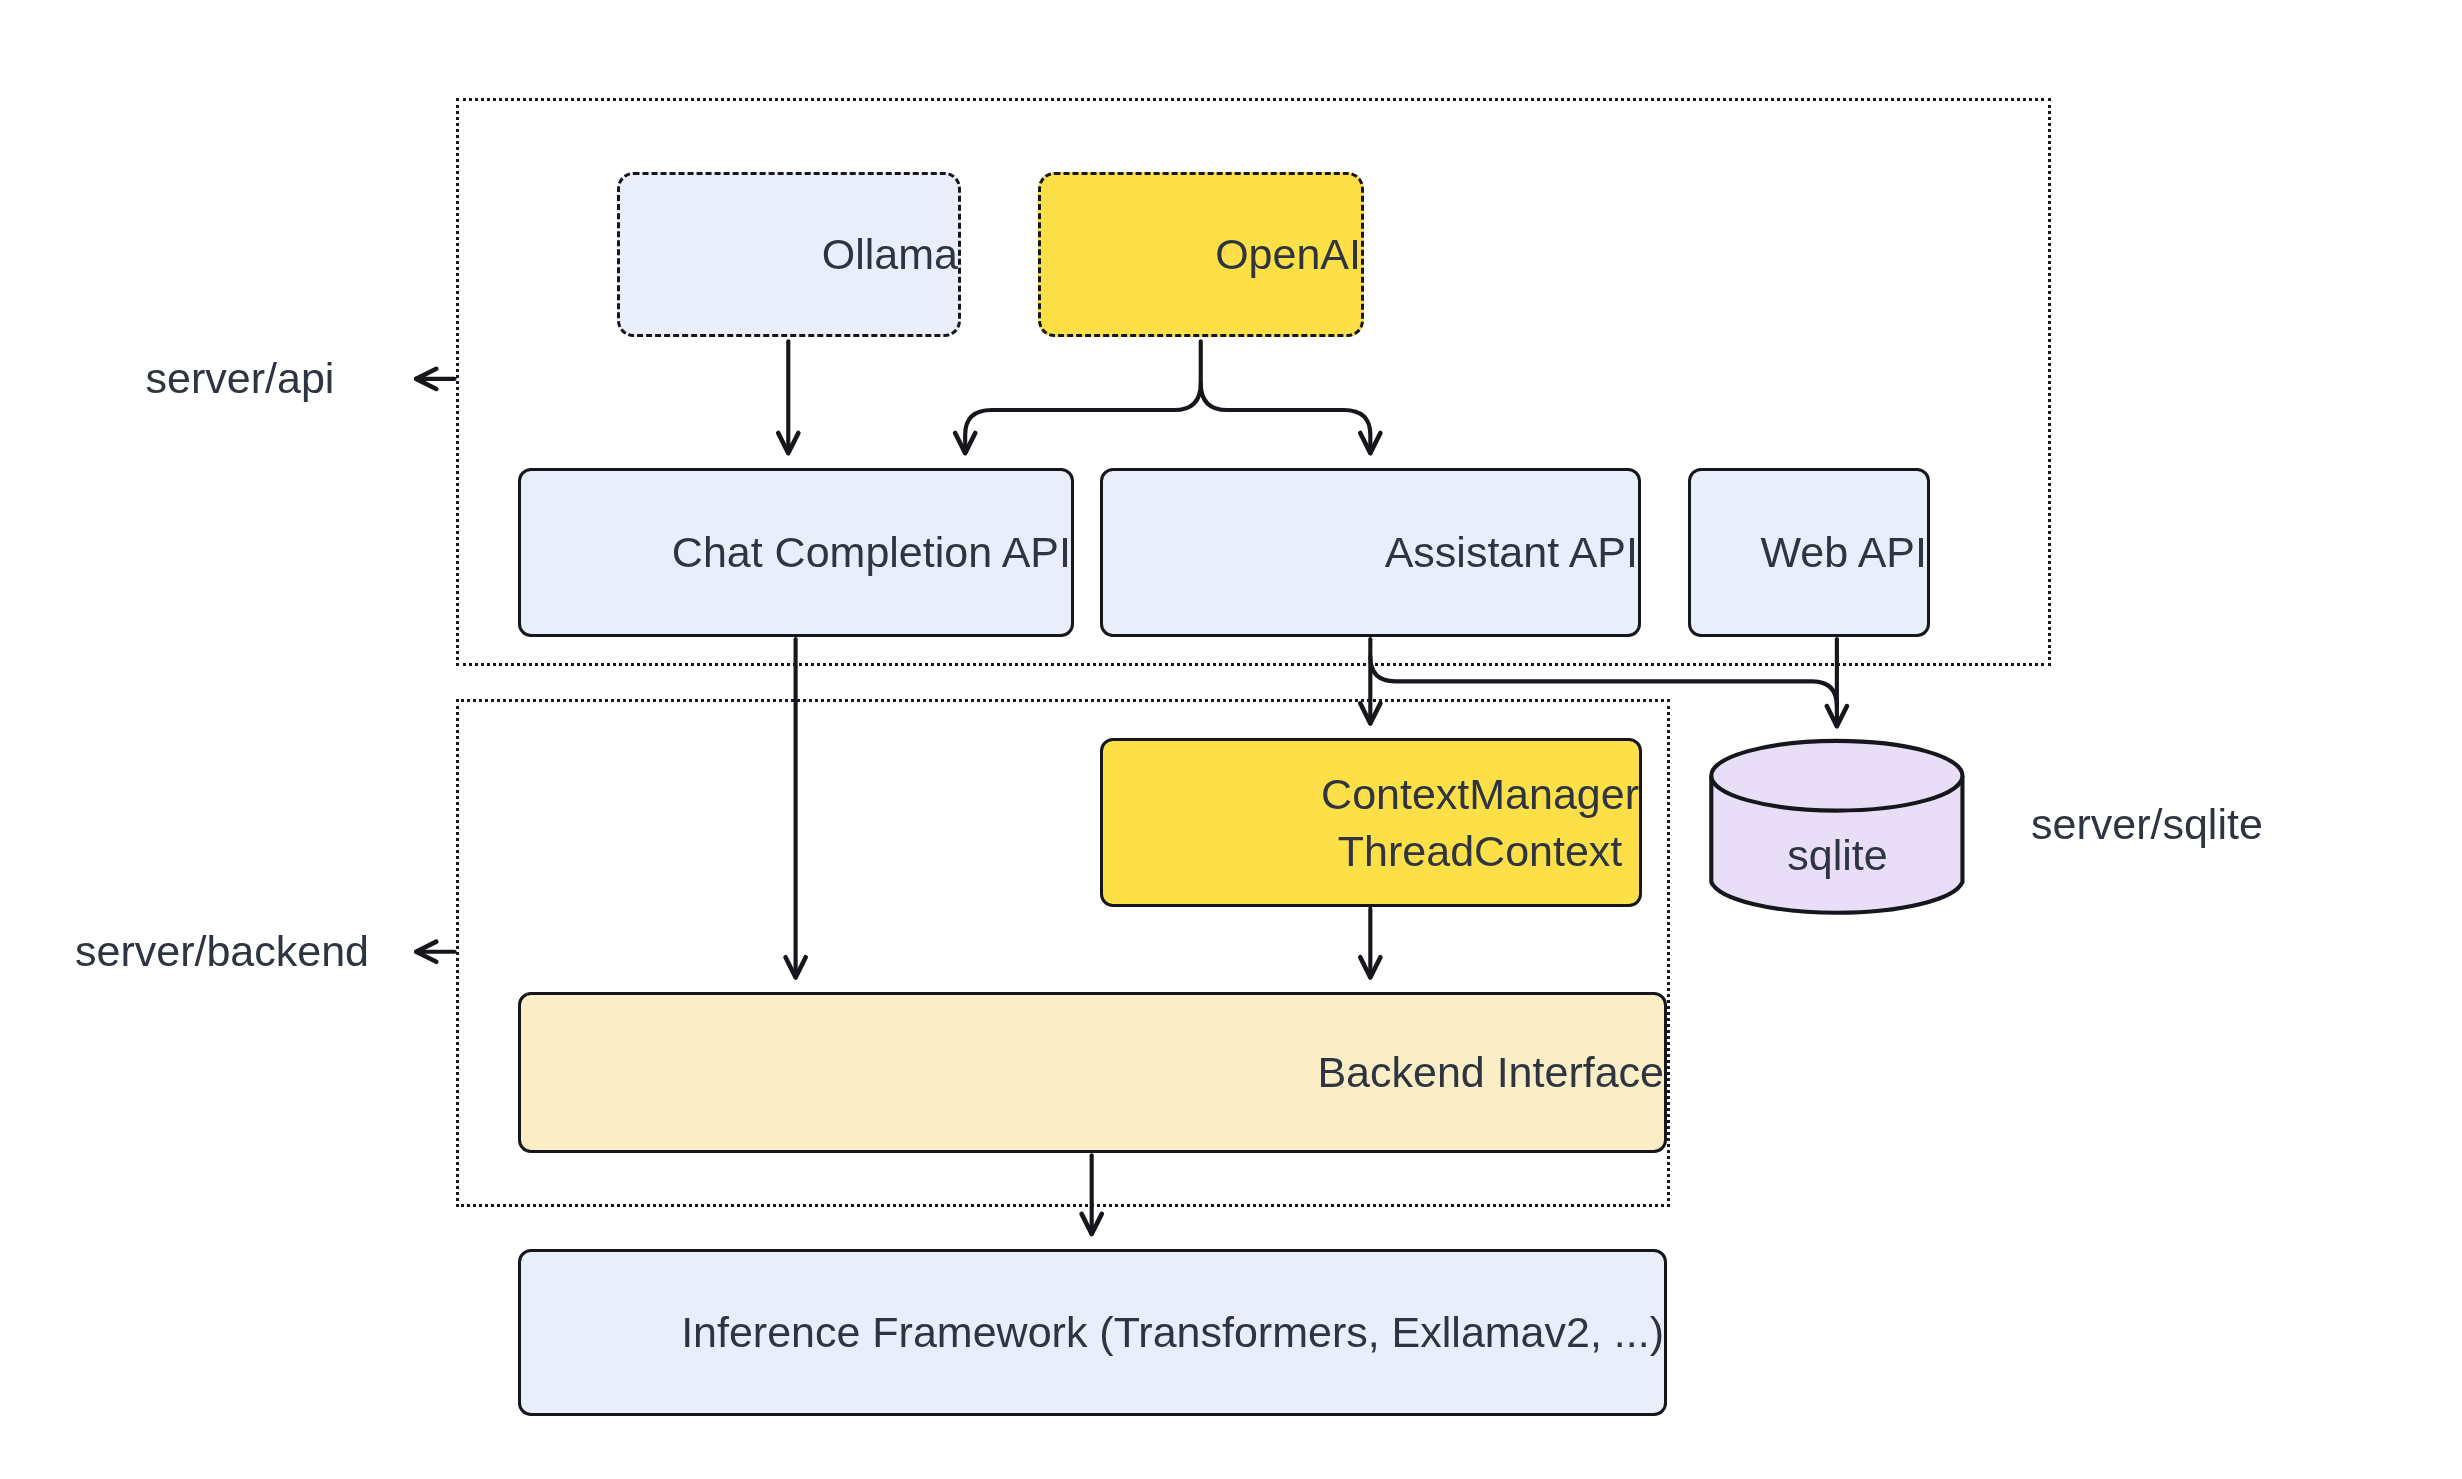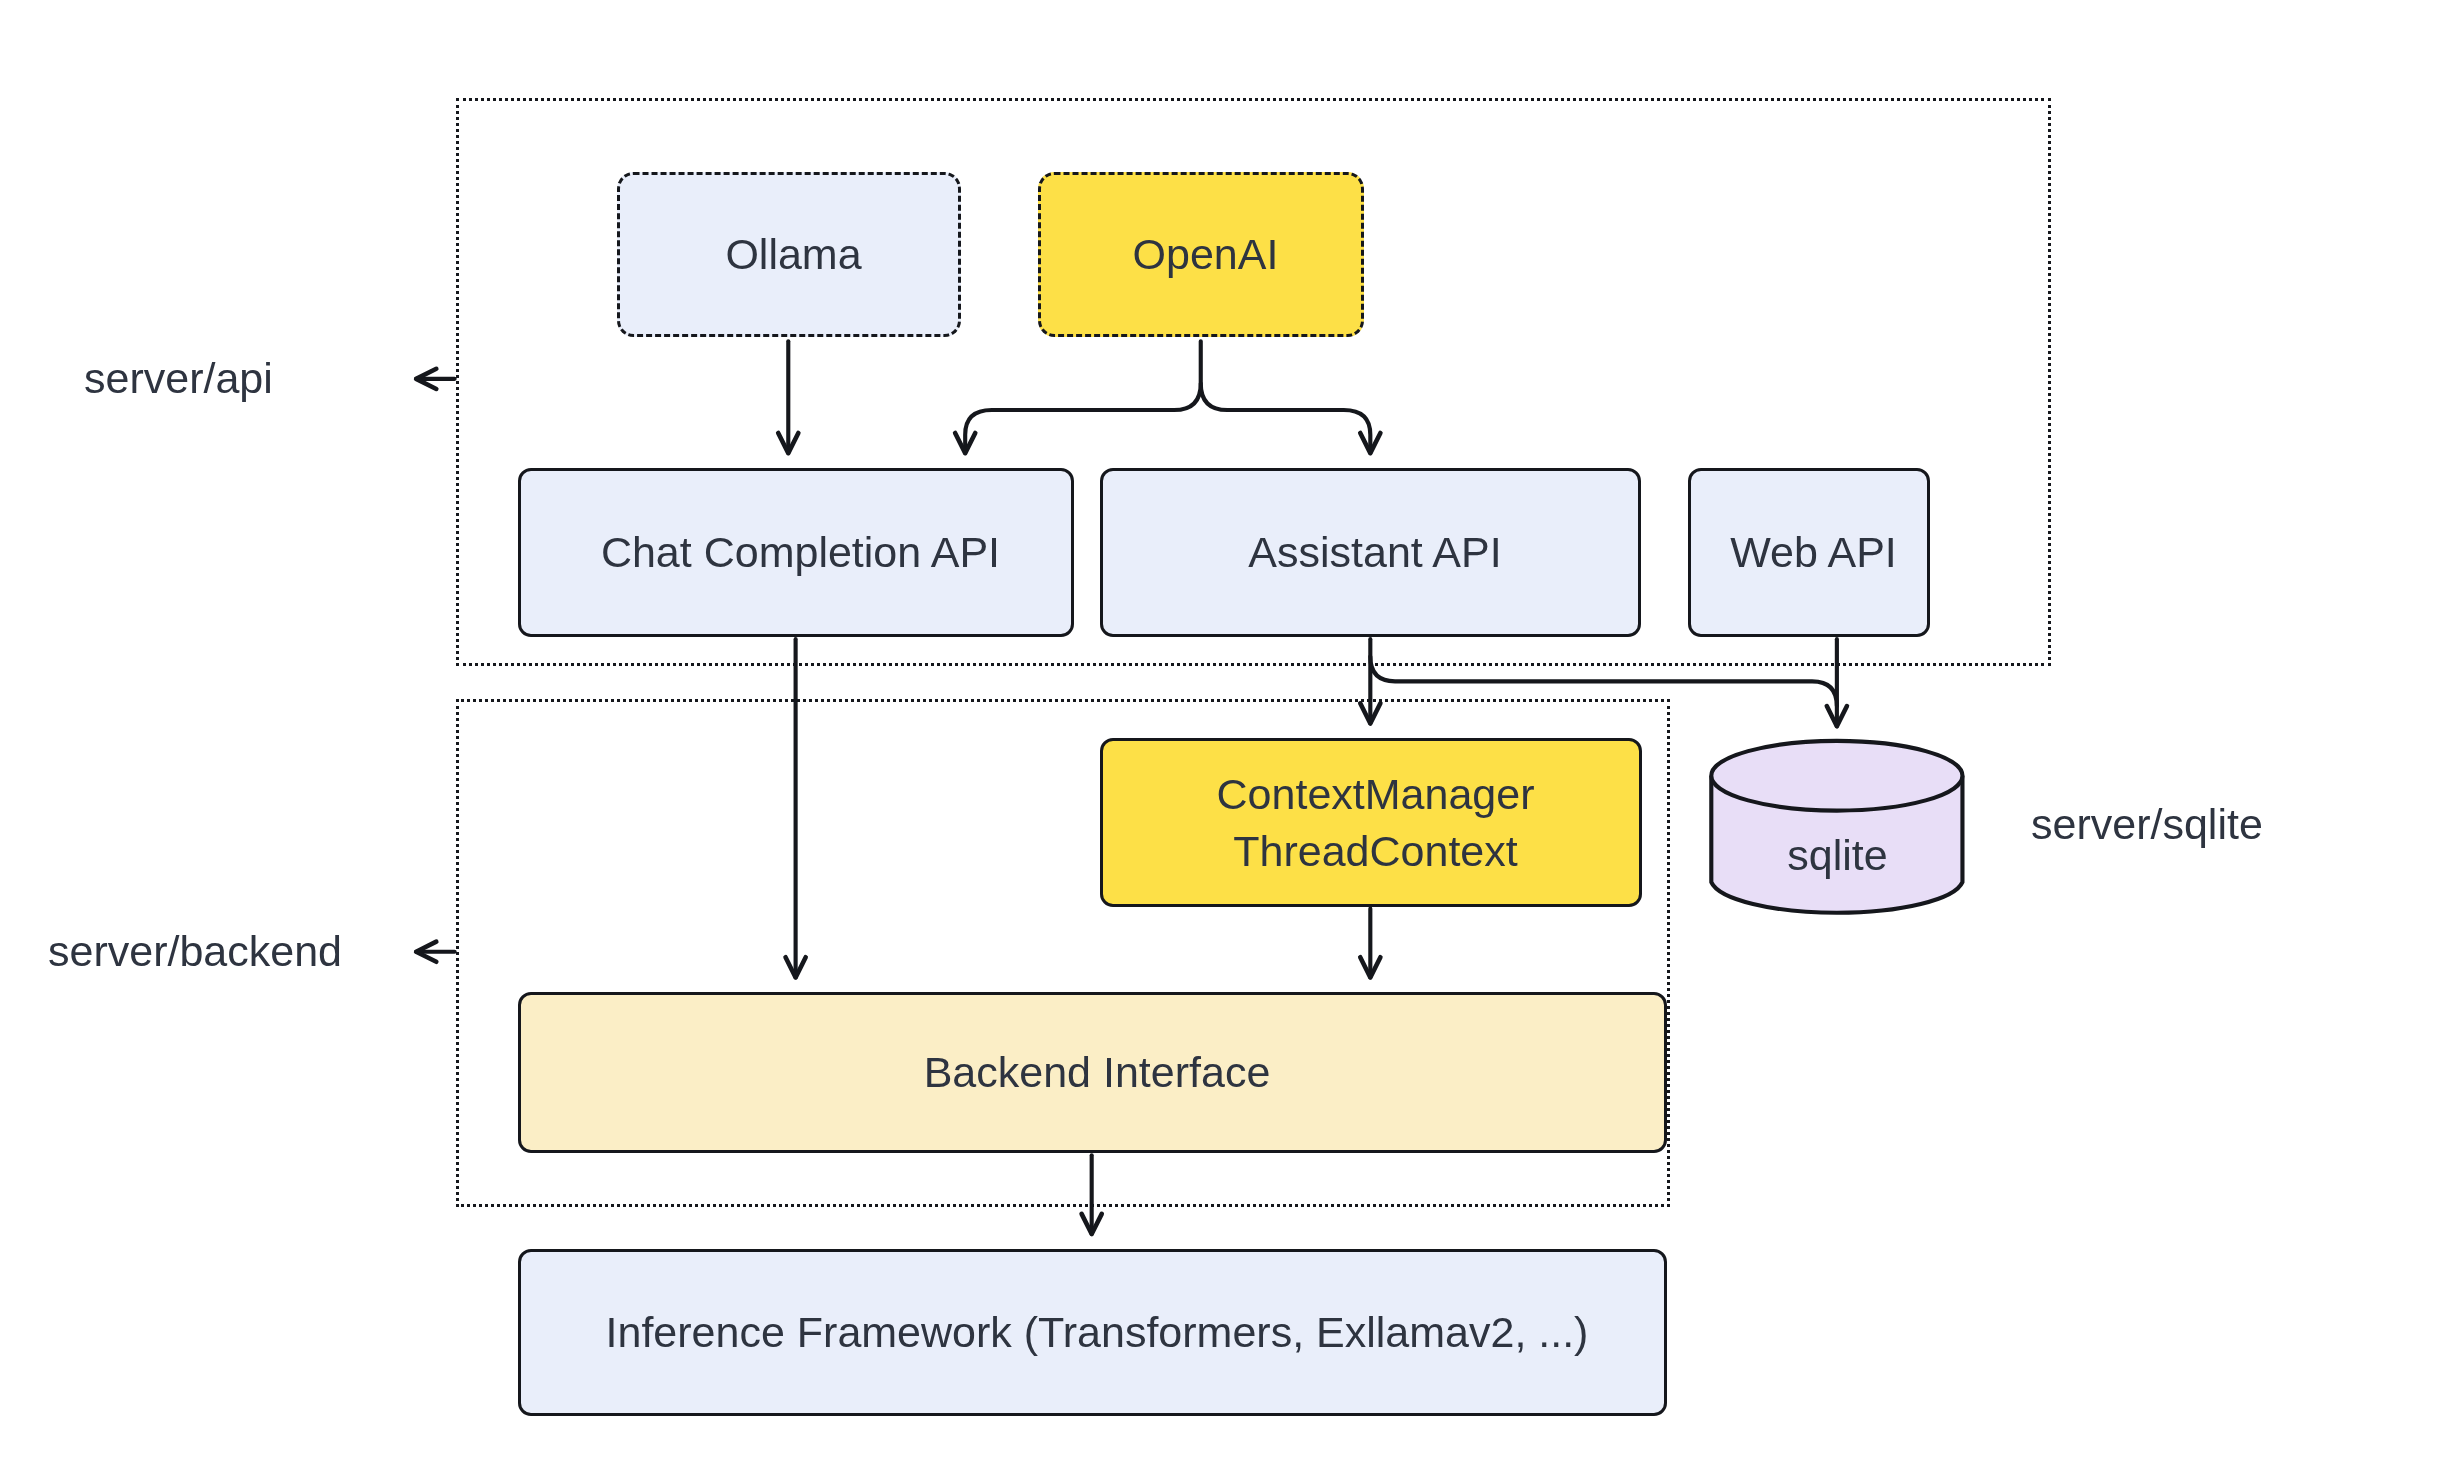--- a/index.html
+++ b/index.html
@@ -6,29 +6,29 @@
   .stage{
     position:relative;width:2462px;height:1480px;background:#ffffff;
     font-family:"Liberation Sans",sans-serif;color:#2e3440;overflow:hidden;
   }
   .container-dotted{
     position:absolute;border:3.7px dotted #15171c;background:transparent;z-index:1;
   }
   .wires{position:absolute;left:0;top:0;z-index:2;}
   .wire{stroke:#15171c;stroke-width:4.5;fill:none;stroke-linecap:round;}
   .node{
-    position:absolute;display:flex;align-items:center;justify-content:center;
+    position:absolute;display:flex;align-items:center;justify-content:flex-end;
     border:3.7px solid #15171c;border-radius:13px;font-size:43px;line-height:1.32;
     text-align:center;white-space:pre-line;z-index:3;box-sizing:border-box;padding-left:9px;
   }
   .node.dashed{border-style:dashed;border-radius:16.5px;}
   .side-label{
     position:absolute;font-size:43px;line-height:1.2;z-index:3;white-space:nowrap;
   }
-  .right-al{text-align:left;}
+  .right-al{text-align:center;}
   .cyl-label{
     position:absolute;display:flex;align-items:center;justify-content:center;
     font-size:43px;z-index:4;
   }
 </style>
 </head>
 <body>
 
 <div class="stage">
 

